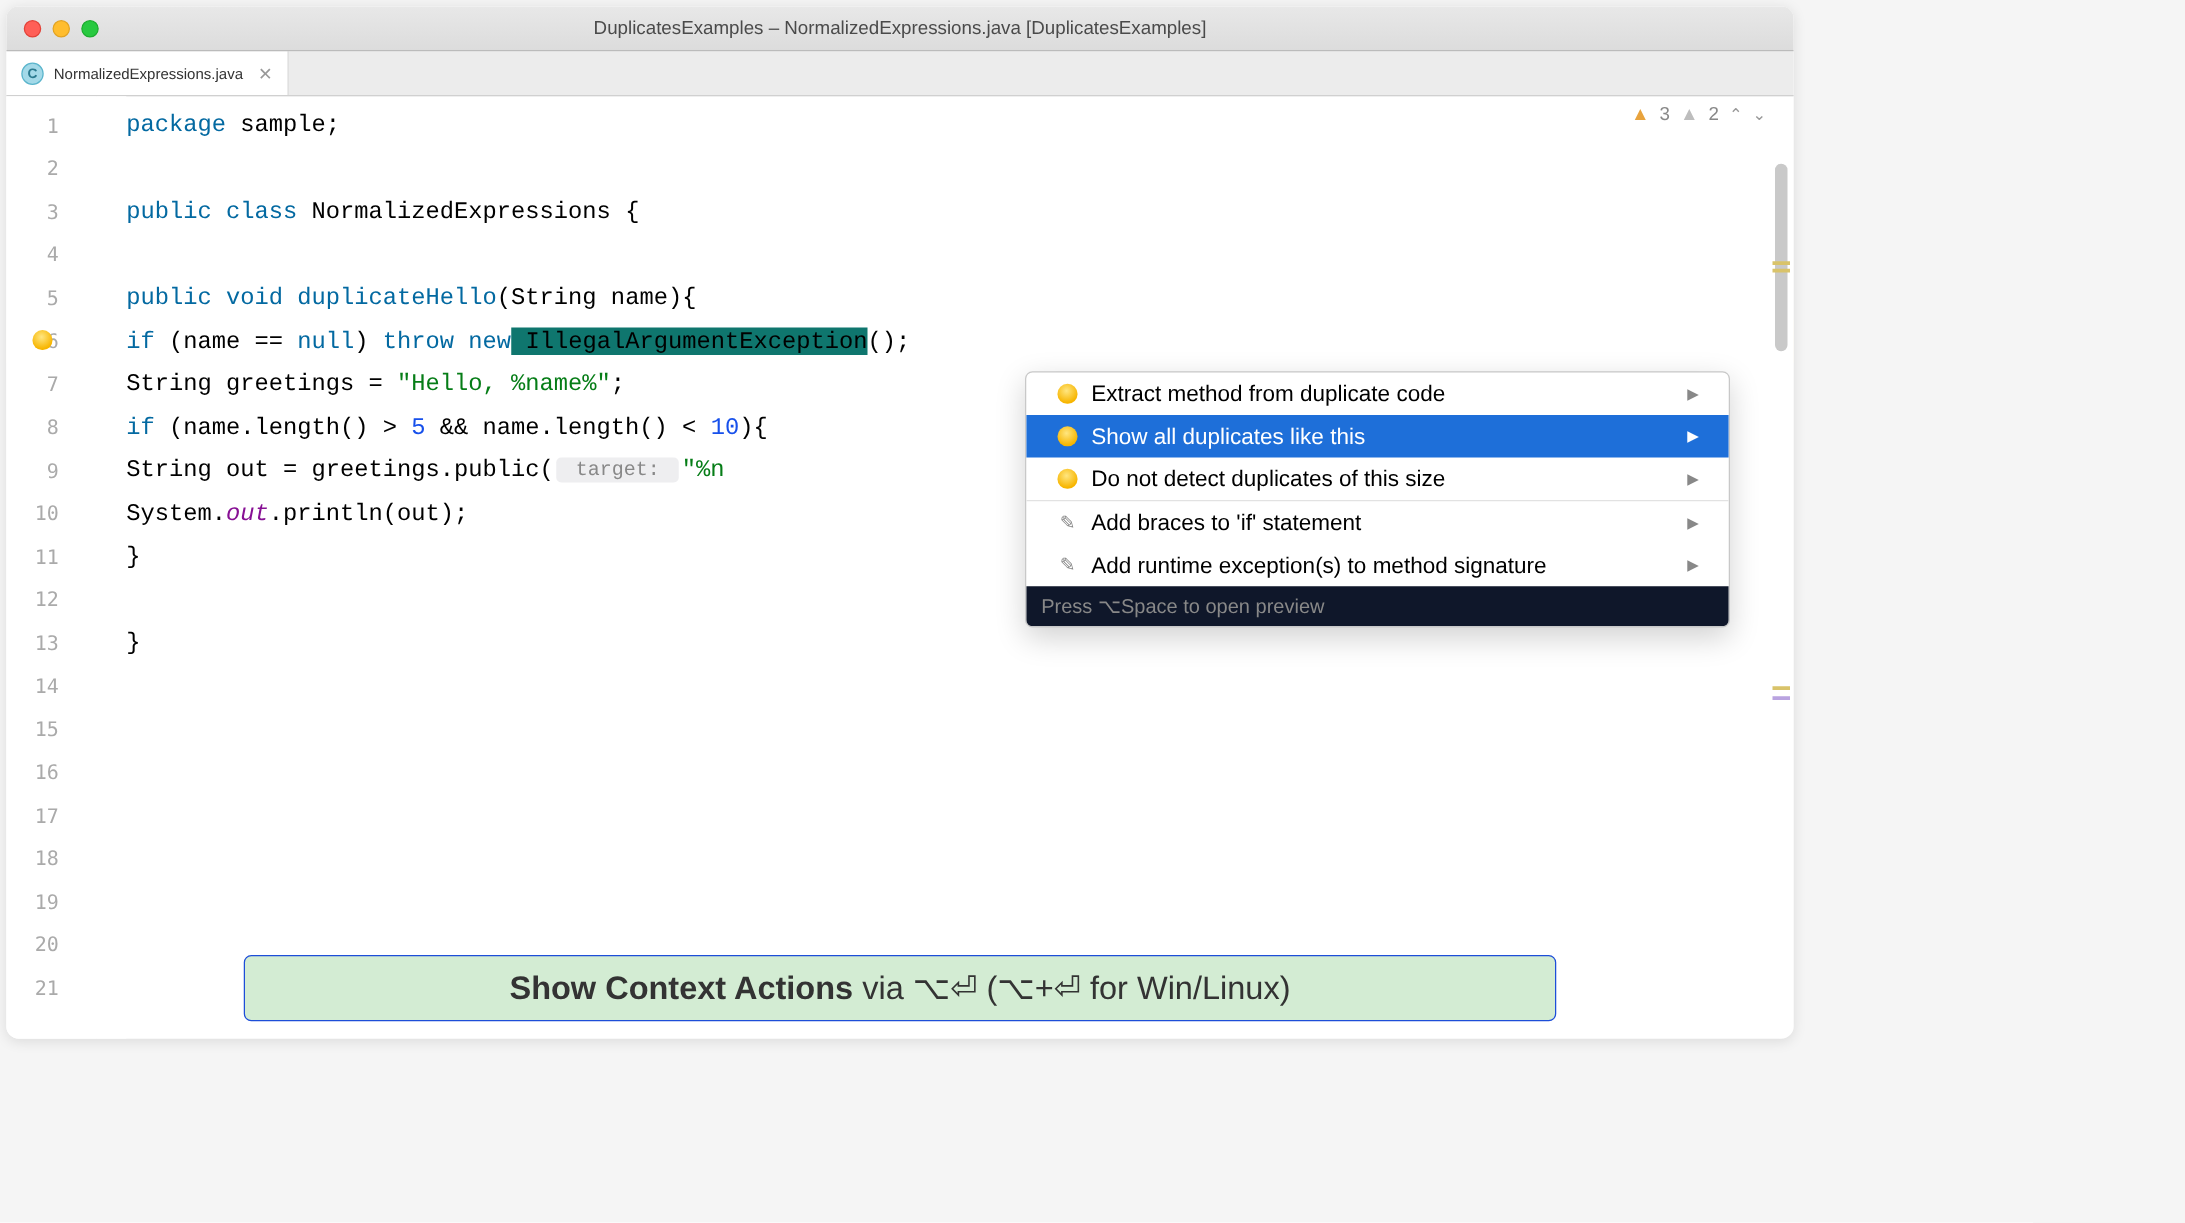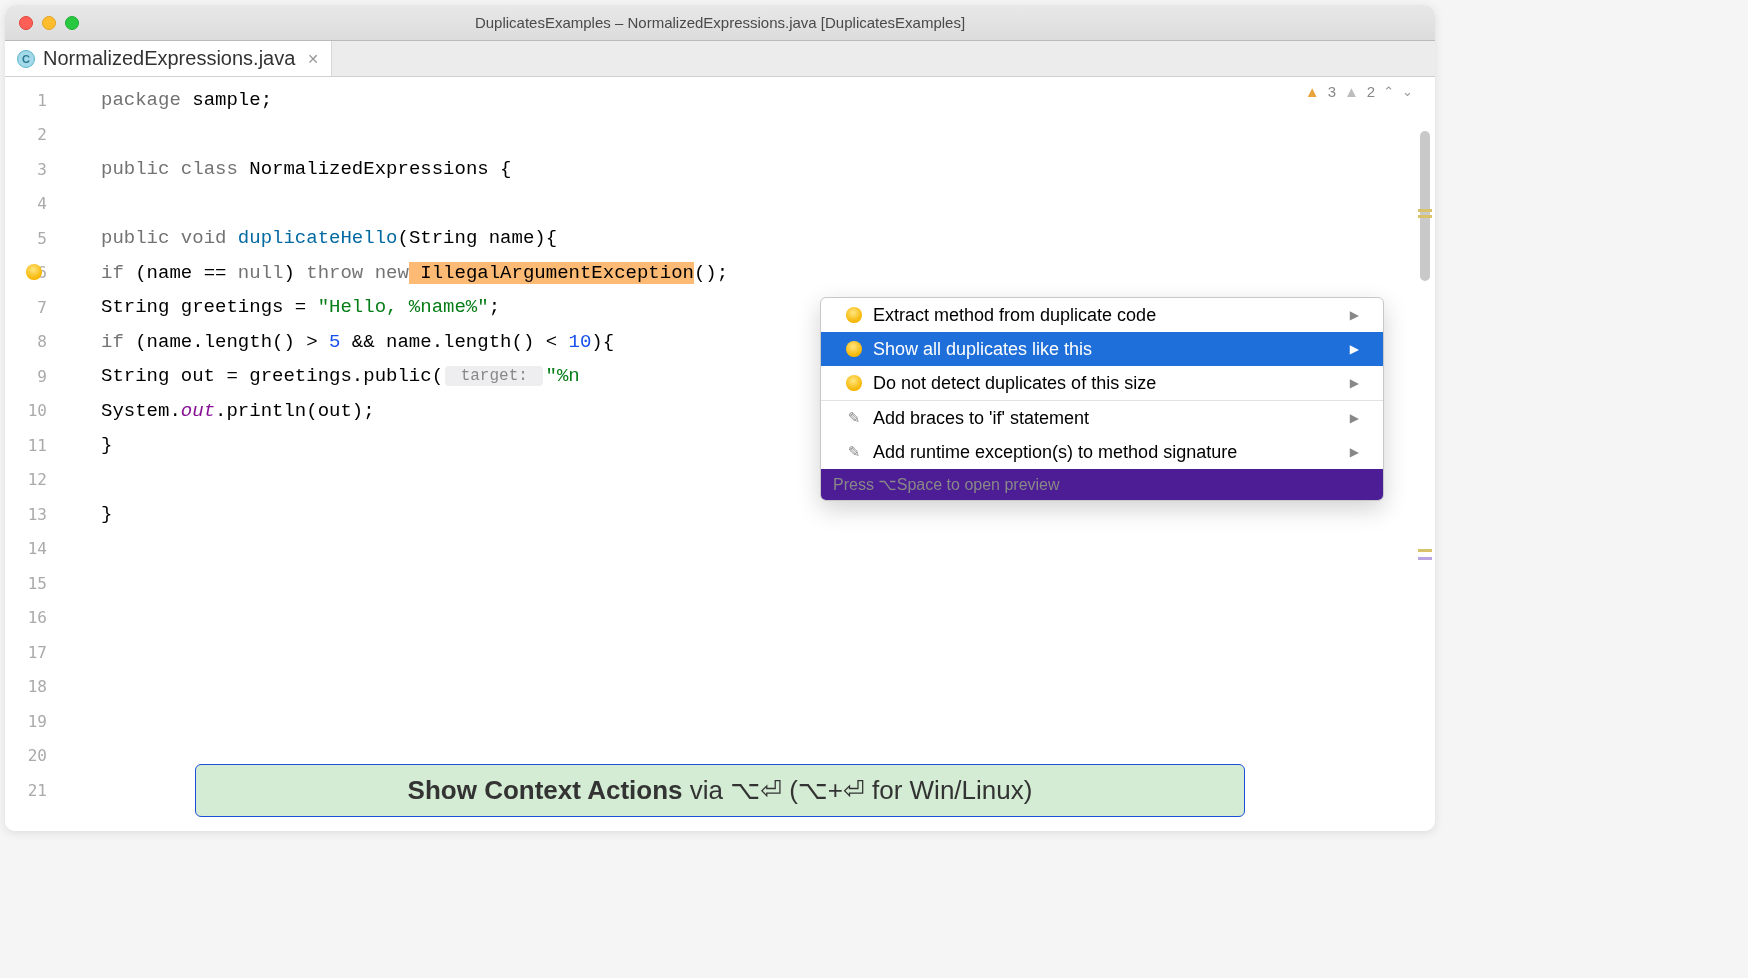--- a/index.html
+++ b/index.html
@@ -69,21 +69,21 @@
       border-radius: 50%;
       background: #a3d9e8;
       border: 1px solid #5bb5cc;
       display: flex;
       align-items: center;
       justify-content: center;
       font-size: 11px;
       font-weight: bold;
       color: #2b7a8f;
     }
-    .tab-label { font-size: 20px; color: #333; }
+    .tab-label { font-size: 12px; color: #333; }
     .tab-close { color: #999; font-size: 14px; margin-left: 4px;}
     .editor-area {
       display: flex;
       height: calc(100% - 72px);
       position: relative;
     }
     .gutter {
       width: 72px;
       background: #fff;
       border-right: 0px solid #eee;
@@ -120,21 +120,21 @@
       white-space: pre;
     }
     .line-highlight {
       position: absolute;
       left: -96px;
       right: 0;
       height: 34.5px;
       background: #fdfae0;
       z-index: -1;
     }
-    .kw { color: #737373; text-align: center; }
+    .kw { color: #0369a1; text-align: center; }
     .type { color: #0369a1; }
     .str { color: #067D17; }
     .num { color: #1750EB; }
     .field { color: #871094; font-style: italic;}
     .hint {
       background: #eeeef0;
       border-radius: 4px;
       padding: 1px 6px;
       font-size: 16px;
       color: #888;
@@ -227,42 +227,42 @@
     }
     .menu-item.selected .menu-arrow { color: #fff; }
     .menu-sep {
       height: 1px;
       background: #e2e2e2;
     }
     .menu-footer {
       padding: 6px 12px;
       font-size: 16px;
       color: #888;
-      background: #4c1d95;
+      background: #0f172a;
     }
     .pencil-icon {
       color: #888;
       font-size: 15px;
     }
     .hint-banner {
       position: absolute;
       bottom: 14px;
       left: 190px;
       right: 190px;
       background: #d3ecd3;
       border: 1px solid #1d4ed8;
       border-radius: 6px;
       padding: 10px 20px;
       text-align: center;
       font-size: 26px;
       color: #333;
     }
     .hint-banner b { font-weight: 700; }
     .highlight-ex {
-      background: #fdba74;
+      background: #0f766e;
     }
   </style>
 </head>
 <body>
 
 <div class="window">
   <div class="titlebar">
     <div class="traffic-lights">
       <div class="traffic-light tl-red"></div>
       <div class="traffic-light tl-yellow"></div>

